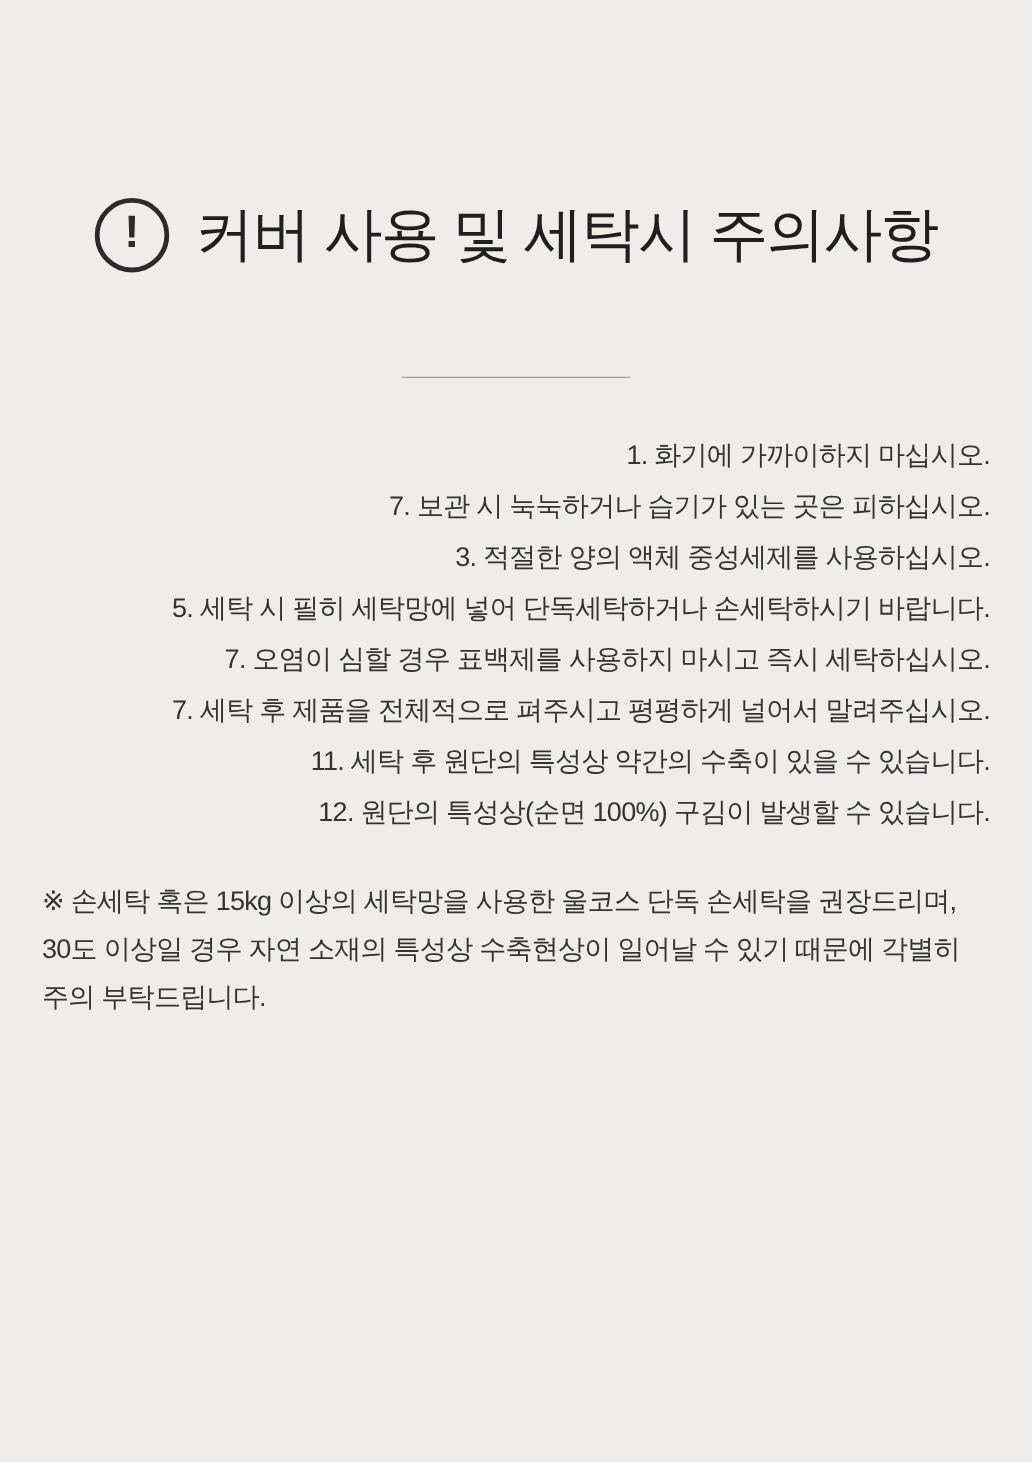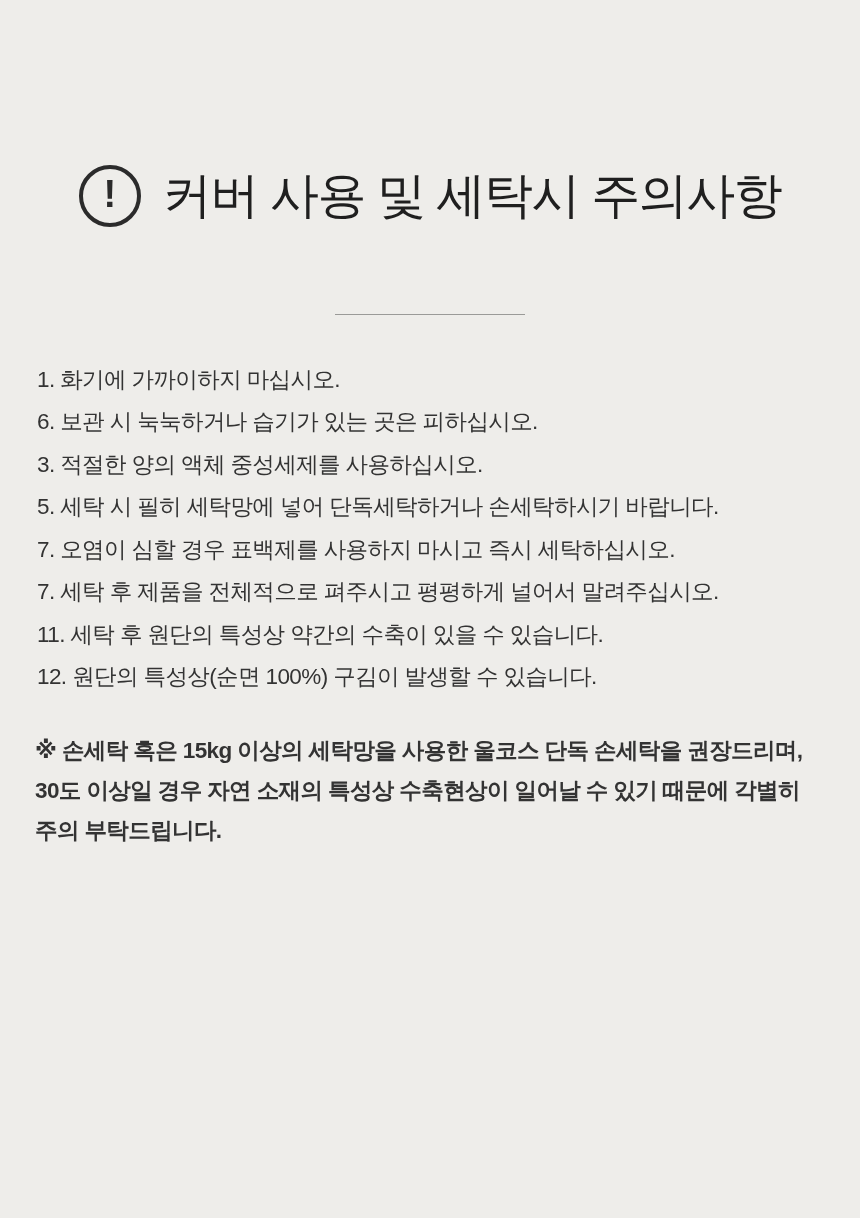--- a/index.html
+++ b/index.html
@@ -68,51 +68,51 @@
     padding: 0;
     list-style: none;
   }
   .list li {
     font-size: 22.5px;
     line-height: 1.0;
     letter-spacing: -0.6px;
     color: #333333;
     padding: 10px 0 10px 2px;
     white-space: nowrap;
+    text-align: right;
   }
   .note {
     width: 790px;
     margin-top: 32px;
   }
   .note p {
     margin: 0;
     font-size: 22.5px;
     line-height: 1.78;
     letter-spacing: -0.6px;
     color: #333333;
-    font-weight: bold;
   }
 </style>
 </head>
 <body>
 
 <div class="page">
 
   <div class="title-row">
     <div class="warn-circle">
       <span>!</span>
     </div>
     <h1 class="page-title">커버 사용 및 세탁시 주의사항</h1>
   </div>
 
   <div class="divider"></div>
 
   <ul class="list">
     <li>1. 화기에 가까이하지 마십시오.</li>
-    <li>6. 보관 시 눅눅하거나 습기가 있는 곳은 피하십시오.</li>
+    <li>7. 보관 시 눅눅하거나 습기가 있는 곳은 피하십시오.</li>
     <li>3. 적절한 양의 액체 중성세제를 사용하십시오.</li>
     <li>5. 세탁 시 필히 세탁망에 넣어 단독세탁하거나 손세탁하시기 바랍니다.</li>
     <li>7. 오염이 심할 경우 표백제를 사용하지 마시고 즉시 세탁하십시오.</li>
     <li>7. 세탁 후 제품을 전체적으로 펴주시고 평평하게 널어서 말려주십시오.</li>
     <li>11. 세탁 후 원단의 특성상 약간의 수축이 있을 수 있습니다.</li>
     <li>12. 원단의 특성상(순면 100%) 구김이 발생할 수 있습니다.</li>
   </ul>
 
   <div class="note">
     <p>※ 손세탁 혹은 15kg 이상의 세탁망을 사용한 울코스 단독 손세탁을 권장드리며, 30도 이상일 경우 자연 소재의 특성상 수축현상이 일어날 수 있기 때문에 각별히 주의 부탁드립니다.</p>

